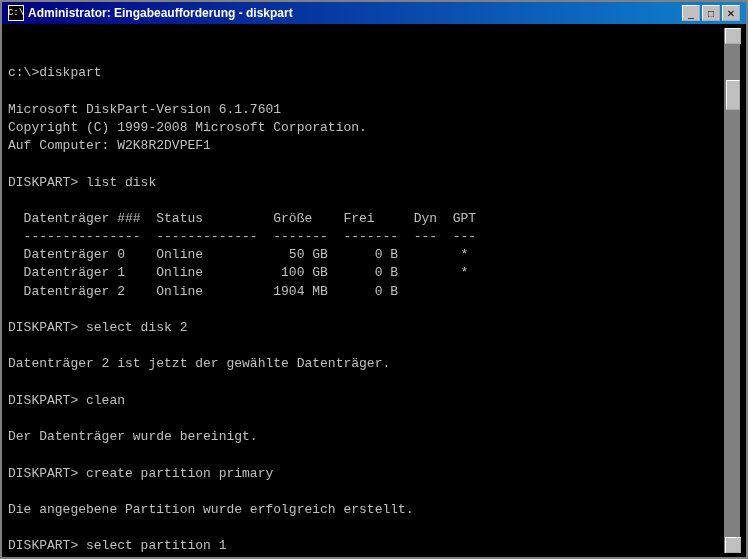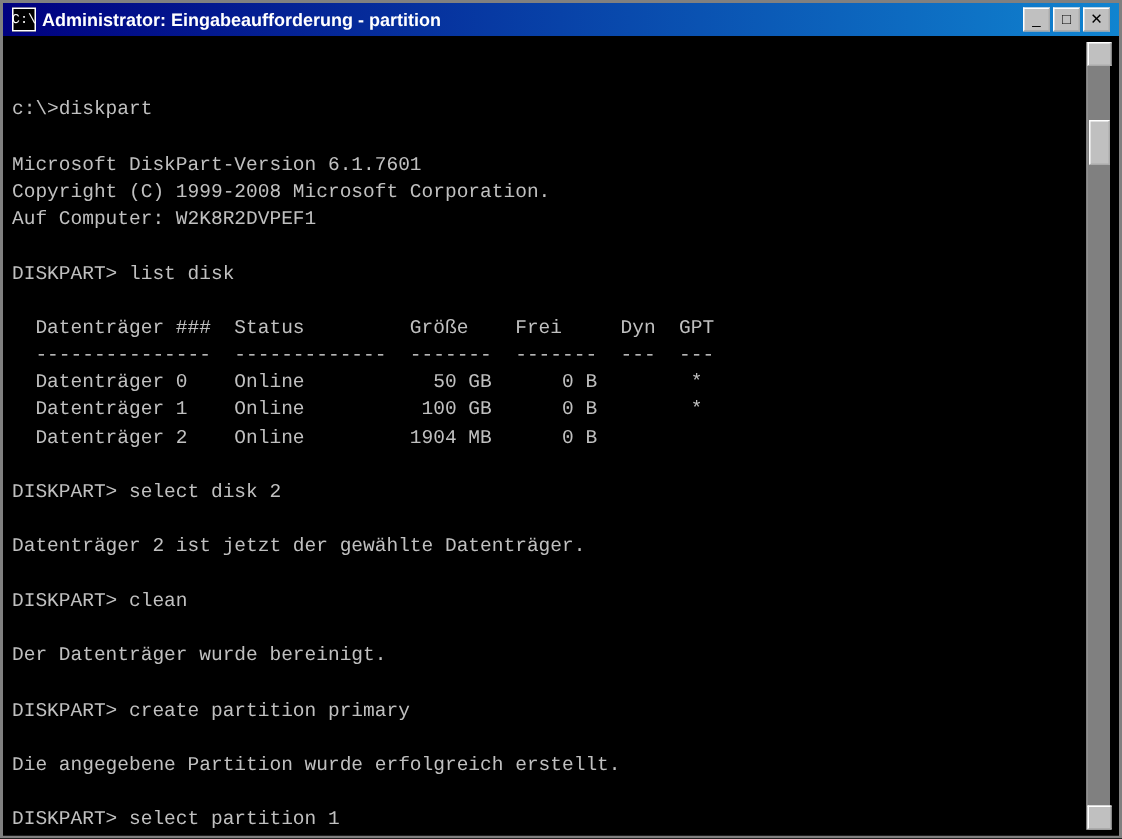--- a/index.html
+++ b/index.html
@@ -135,21 +135,21 @@
       display: block;
     }
   </style>
 </head>
 <body>
 
 <div class="window">
   <div class="title-bar">
     <div class="title-bar-left">
       <div class="title-icon">C:\</div>
-      <span class="title-text">Administrator: Eingabeaufforderung - partition</span>
+      <span class="title-text">Administrator: Eingabeaufforderung - diskpart</span>
     </div>
     <div class="title-bar-buttons">
       <div class="title-btn">_</div>
       <div class="title-btn">□</div>
       <div class="title-btn">✕</div>
     </div>
   </div>
   <div class="console-area">
     <div class="console-content" id="console-content">
     <span class="line">c:\&gt;diskpart</span><span class="line"> </span><span class="line">Microsoft DiskPart-Version 6.1.7601</span><span class="line">Copyright (C) 1999-2008 Microsoft Corporation.</span><span class="line">Auf Computer: W2K8R2DVPEF1</span><span class="line"> </span><span class="line">DISKPART&gt; list disk</span><span class="line"> </span><span class="line">  Datenträger ###  Status         Größe    Frei     Dyn  GPT</span><span class="line">  ---------------  -------------  -------  -------  ---  ---</span><span class="line">  Datenträger 0    Online           50 GB      0 B        *</span><span class="line">  Datenträger 1    Online          100 GB      0 B        *</span><span class="line">  Datenträger 2    Online         1904 MB      0 B</span><span class="line"> </span><span class="line">DISKPART&gt; select disk 2</span><span class="line"> </span><span class="line">Datenträger 2 ist jetzt der gewählte Datenträger.</span><span class="line"> </span><span class="line">DISKPART&gt; clean</span><span class="line"> </span><span class="line">Der Datenträger wurde bereinigt.</span><span class="line"> </span><span class="line">DISKPART&gt; create partition primary</span><span class="line"> </span><span class="line">Die angegebene Partition wurde erfolgreich erstellt.</span><span class="line"> </span><span class="line">DISKPART&gt; select partition 1</span></div>

